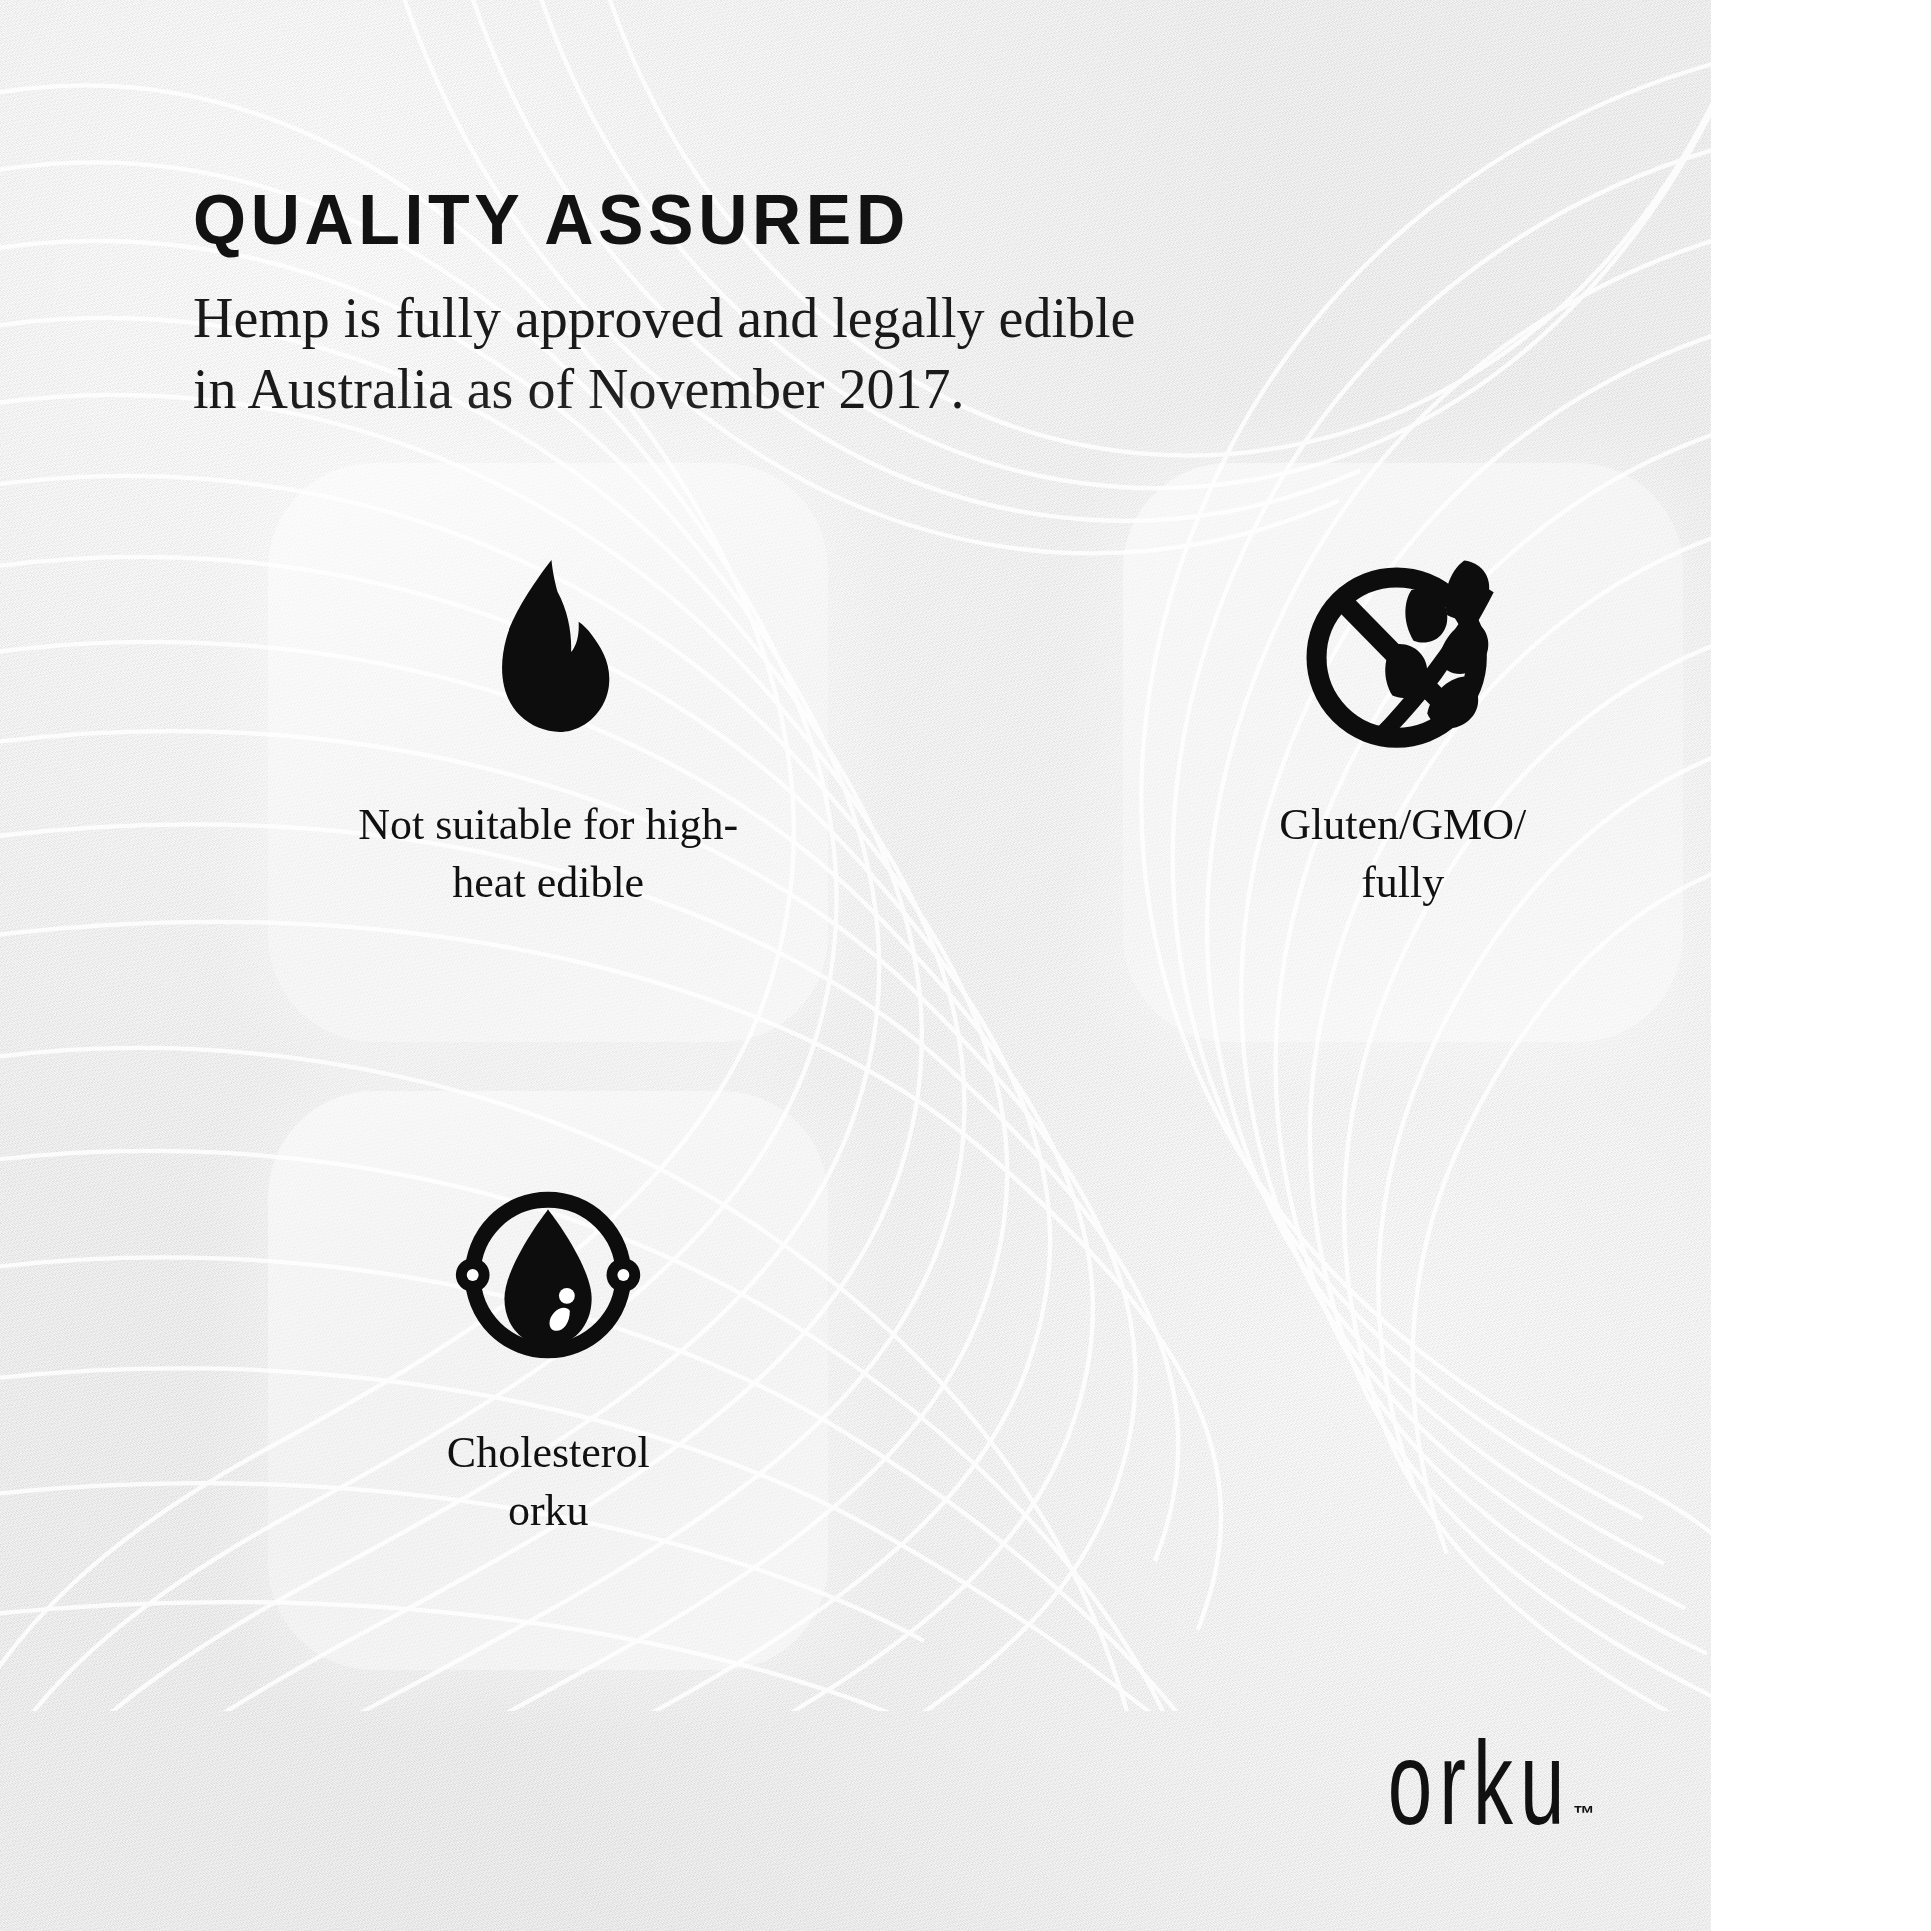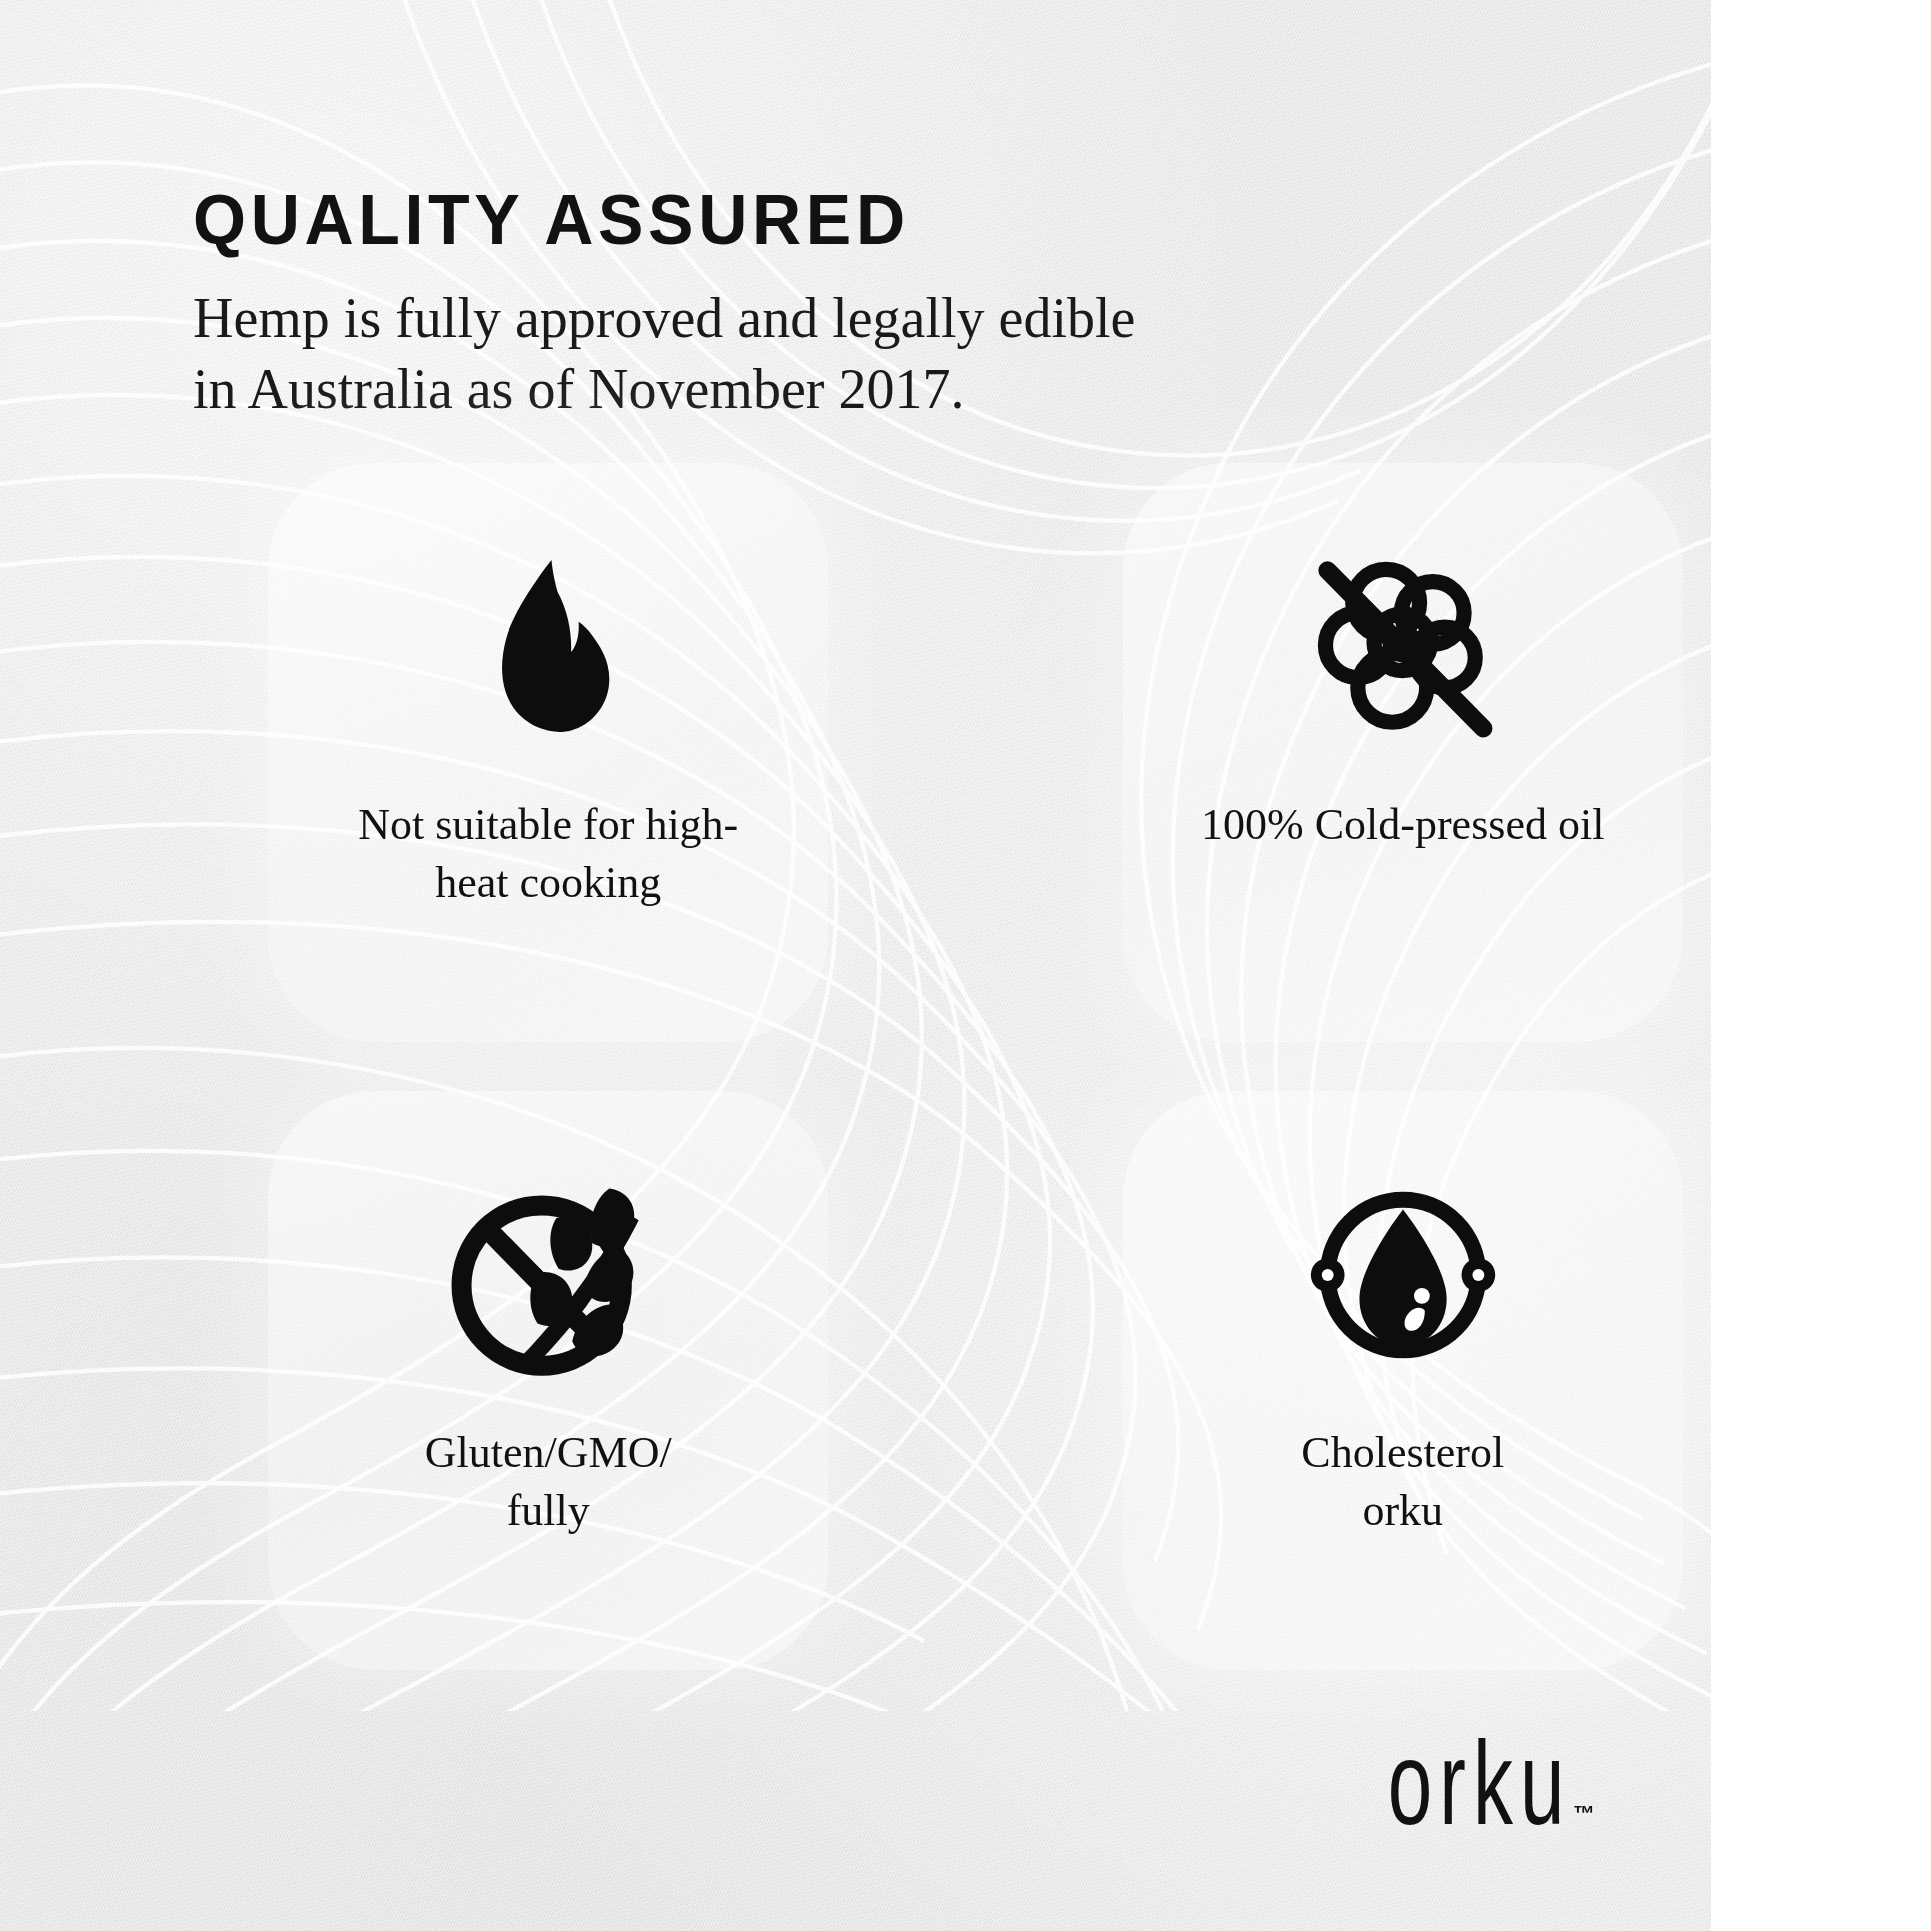--- a/index.html
+++ b/index.html
@@ -230,41 +230,23 @@
             C108,32 105,16 104,4 Z
             M100,120
             C100,120 76,152 72,176
             C69,196 79,214 98,219
             C116,223 133,212 137,194
             C141,176 131,160 122,150
             C114,141 106,132 100,120 Z
           "></path>
         </svg>
       </div>
-      <div class="card-label">Not suitable for high-heat cooking</div>
+      <div class="card-label">Not suitable for high-heat edible</div>
     </div>
 
-    <div class="card">
-      <div class="card-icon icon-nut">
-        <svg viewBox="0 0 220 220" xmlns="http://www.w3.org/2000/svg">
-          <g fill="none" stroke="#0d0d0d" stroke-width="15" stroke-linecap="round">
-
-            <circle cx="94" cy="66" r="33"></circle>
-            <circle cx="140" cy="76" r="31"></circle>
-            <circle cx="66" cy="108" r="32"></circle>
-            <circle cx="152" cy="120" r="30"></circle>
-            <circle cx="100" cy="150" r="34"></circle>
-            <circle cx="110" cy="105" r="28"></circle>
-          </g>
-
-          <line x1="36" y1="34" x2="190" y2="190" stroke="#0d0d0d" stroke-width="18" stroke-linecap="round"></line>
-        </svg>
-      </div>
-      <div class="card-label">100% Cold-pressed oil</div>
-    </div>
 
     <div class="card">
       <div class="card-icon icon-wheat">
         <svg viewBox="0 0 220 220" xmlns="http://www.w3.org/2000/svg">
 
           <g fill="#0d0d0d">
             <path d="M168,28 C186,30 196,46 190,64 C184,82 166,88 152,80 C146,62 154,38 168,28 Z"></path>
             <path d="M118,56 C136,52 152,64 152,82 C152,100 136,110 120,104 C110,88 110,68 118,56 Z"></path>
             <path d="M176,84 C192,92 196,112 184,126 C172,140 152,138 144,124 C146,104 160,88 176,84 Z"></path>
             <path d="M100,108 C118,104 134,117 133,135 C132,153 116,163 100,156 C90,140 92,120 100,108 Z"></path>

